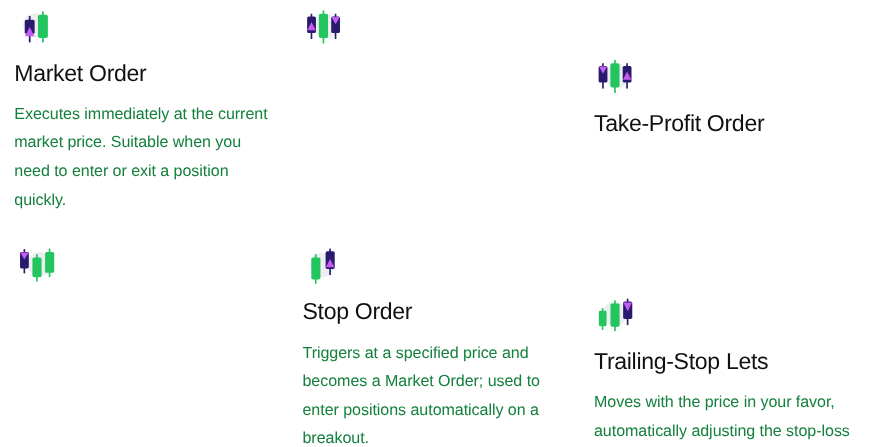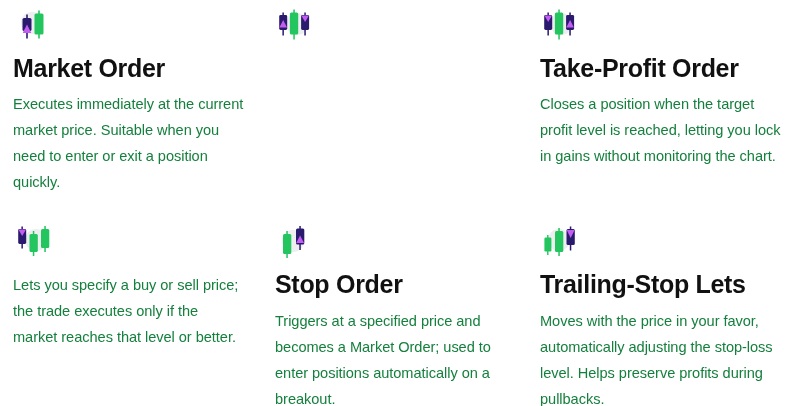--- a/index.html
+++ b/index.html
@@ -21,39 +21,39 @@
     grid-template-columns: 266px 265px 269px;
     grid-template-rows: 210px 196px;
   }
   .card {
     position: relative;
     box-sizing: border-box;
     padding: 0;
   }
   .card.col1 { padding-left: 13px; padding-right: 20px; }
   .card.col2 { padding-left: 9px;  padding-right: 22px; }
-  .card.col3 { padding-left: 9px;  padding-right: 18px; }
+  .card.col3 { padding-left: 9px;  padding-right: 18px; margin-top: 45px; }
 
   .card.row1 { padding-top: 6px; }
   .card.row2 { padding-top: 12px; }
 
   .icon-wrap {
     width: 48px;
     height: 42px;
     margin-bottom: 8px;
     position: relative;
   }
   .icon-wrap svg {
     display: block;
     width: 48px;
     height: 42px;
   }
   .card-title {
-    font-size: 25px;
-    font-weight: bold;
+    font-size: 21px;
+    font-weight: normal;
     color: #111111;
     letter-spacing: -0.3px;
     line-height: 24px;
     margin: 0 0 11px 0;
     white-space: nowrap;
   }
   .card.row2 .card-title {
     margin-bottom: 12px;
   }
   .card-desc {
@@ -116,40 +116,38 @@
 
         <rect x="18.3" y="3.5" width="1.5" height="30" fill="#22c55e"></rect>
         <rect x="14.9" y="6.5" width="8.3" height="22" rx="1.5" fill="#22c55e"></rect>
 
         <rect x="29.3" y="6.5" width="1.5" height="23" fill="#2a1a6e"></rect>
         <rect x="26.1" y="9" width="8" height="15" rx="1.4" fill="#2a1a6e"></rect>
         <path d="M30.1 14 L33.9 21.5 L26.3 21.5 Z" fill="#c45cf2"></path>
       </svg>
     </div>
     <div class="card-title">Take-Profit Order</div>
-    <div class="card-desc">Closes a position when the target profit level is reached, letting you lock in gains without monitoring the chart.</div>
   </div>
 
   <div class="card col1 row2">
     <div class="icon-wrap">
       <svg viewBox="0 0 48 42" xmlns="http://www.w3.org/2000/svg">
         <circle cx="23" cy="18" r="11" fill="#eceef0"></circle>
 
         <rect x="8.4" y="4.5" width="1.5" height="22" fill="#2a1a6e"></rect>
         <rect x="5.2" y="7" width="8" height="15" rx="1.4" fill="#2a1a6e"></rect>
         <path d="M9.2 14 L13 7.5 L5.4 7.5 Z" fill="#c45cf2"></path>
 
         <rect x="19.8" y="9" width="1.5" height="25" fill="#22c55e"></rect>
         <rect x="16.5" y="12" width="8.3" height="18" rx="1.5" fill="#22c55e"></rect>
 
         <rect x="31.3" y="4" width="1.5" height="26" fill="#22c55e"></rect>
         <rect x="28" y="7" width="8.3" height="19" rx="1.5" fill="#22c55e"></rect>
       </svg>
     </div>
-    <div class="card-desc">Lets you specify a buy or sell price; the trade executes only if the market reaches that level or better.</div>
   </div>
 
   <div class="card col2 row2">
     <div class="icon-wrap">
       <svg viewBox="0 0 48 42" xmlns="http://www.w3.org/2000/svg">
         <circle cx="18" cy="19" r="11" fill="#eceef0"></circle>
 
         <rect x="11.3" y="9" width="1.5" height="27" fill="#22c55e"></rect>
         <rect x="8" y="12" width="8.3" height="20" rx="1.5" fill="#22c55e"></rect>
 

